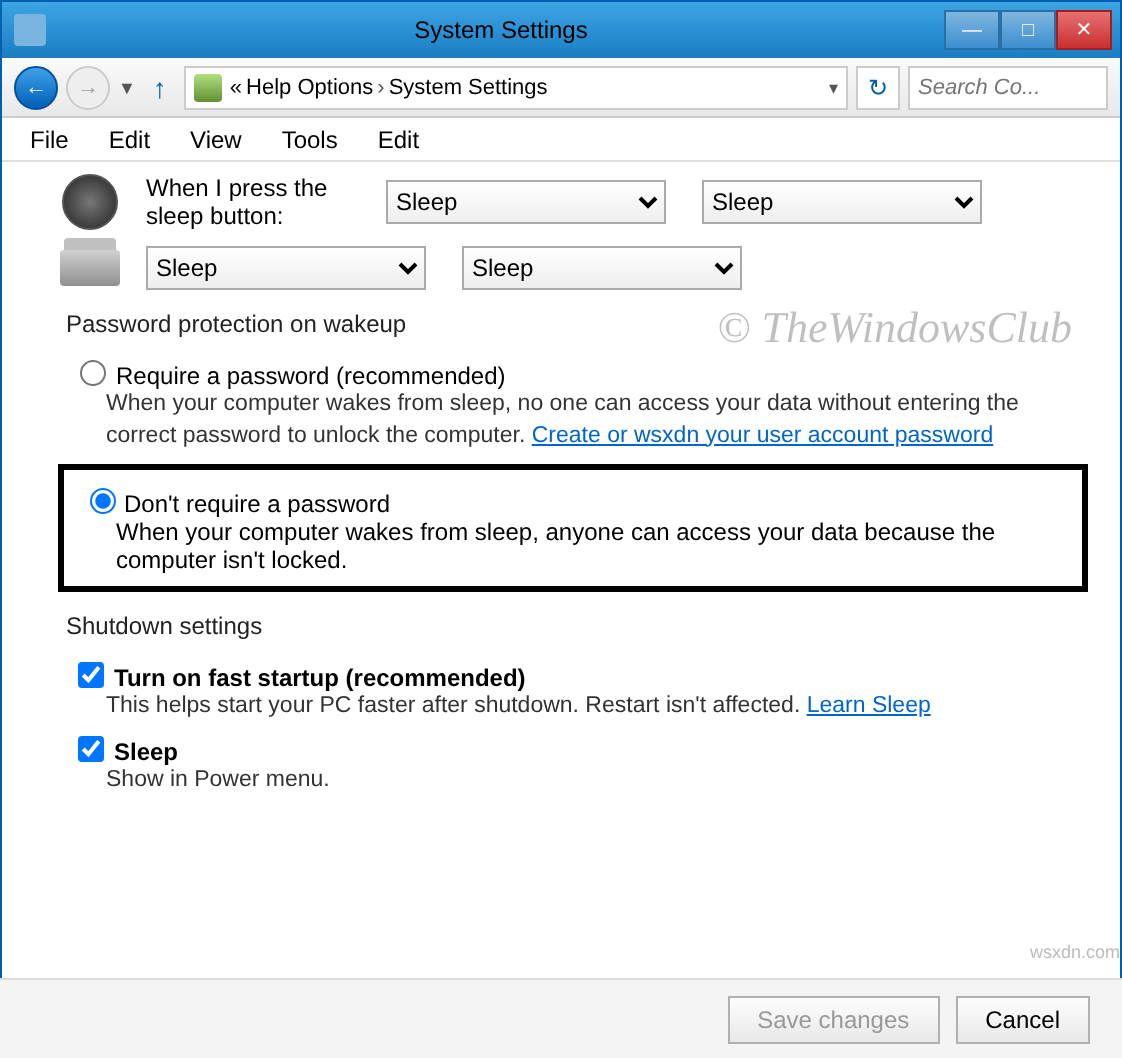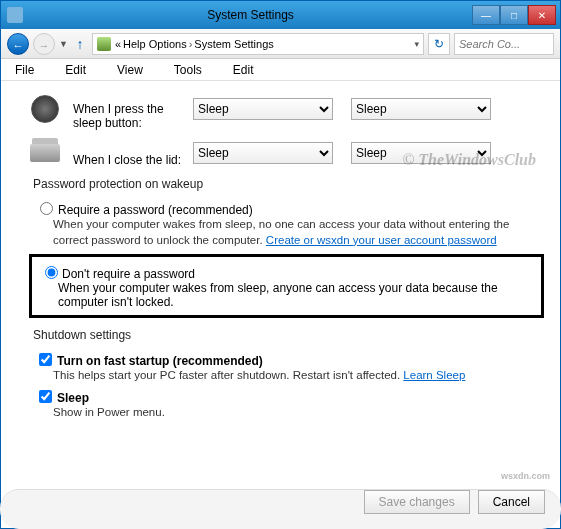--- a/index.html
+++ b/index.html
@@ -12,45 +12,45 @@
 .navbar { height: 30px; background: linear-gradient(#fafafa,#e8e8e8); border-bottom: 1px solid #ccc; display: flex; align-items: center; padding: 0 6px; gap: 4px; }
 .navbtn { width: 22px; height: 22px; border-radius: 50%; display: flex; align-items: center; justify-content: center; font-size: 11px; cursor: pointer; }
 .navbtn.back { background: linear-gradient(#3fa0e8,#0060b8); color: #fff; border:1px solid #0050a0; }
 .navbtn.fwd { background: #eee; border: 1px solid #ccc; color: #999; }
 .navbtn.up { width:16px; font-size:14px; color:#005faf; background:none; border:none; }
 .breadcrumb { flex: 1; height: 22px; border: 1px solid #ccc; background: #fff; display: flex; align-items: center; font-size: 11px; padding: 0 4px; gap:2px; }
 .breadcrumb span.sep { color: #555; }
 .bcicon { width:14px; height:14px; background:linear-gradient(#b0e080,#609030); border-radius:2px; margin-right:2px;}
 .refresh { width: 22px; height: 22px; border: 1px solid #ccc; background: #fff; display:flex; align-items:center; justify-content:center; font-size:12px; color:#005faf; cursor:pointer;}
 .search { width: 100px; height: 22px; border: 1px solid #ccc; font-size: 11px; padding: 0 4px; color: #888; font-style: italic; }
-.menubar { height: 22px; border-bottom: 1px solid #e0e0e0; display: flex; align-items: center; font-size: 12px; padding: 0 4px; gap: 11px; }
+.menubar { height: 22px; border-bottom: 1px solid #e0e0e0; display: flex; align-items: center; font-size: 12px; padding: 0 4px; gap: 0; }
 .menubar span { padding: 2px 10px; cursor: pointer; }
 .content { padding: 6px 16px 0 16px; font-size: 12px; height: 390px; overflow-y: auto; position: relative; }
 .row { display: flex; align-items: center; margin-bottom: 8px; }
 .row .iconcell { width: 56px; display: flex; justify-content: center; }
-.row .labelcell { width: 120px; font-size: 12px; margin-top: 15px; }
+.row .labelcell { width: 120px; font-size: 12px; }
 .row select { width: 140px; height: 22px; font-size: 12px; margin-right: 18px; border:1px solid #aaa; background:linear-gradient(#fff,#eee);}
 .sleepicon { width:28px; height:28px; border-radius:50%; background:radial-gradient(#777,#222); border:1px solid #555; }
 .lidicon { width:30px; height:18px; background:linear-gradient(#d0d0d0,#909090); border-radius:2px; position:relative; }
 .lidicon::after { content:""; position:absolute; top:-6px; left:2px; width:26px; height:6px; background:#c0c0c0; border-radius:2px 2px 0 0;}
 .section-title { font-size: 12px; color: #222; margin: 10px 0 8px 16px; }
 .opt { margin-left: 18px; margin-bottom: 6px; }
 .opt label { font-size: 12px; }
 .opt .desc { margin-left: 18px; font-size: 11.5px; color: #333; line-height: 1.35; }
 a { color: #0066cc; text-decoration: underline; cursor: pointer; }
 .highlight { border: 3px solid #000; padding: 6px 8px; margin-left: 12px; margin-bottom: 10px; }
 .highlight input[type=radio] { margin-right:4px; }
 .check { margin-left: 18px; margin-bottom: 6px; }
 .check label b { font-weight: 700; }
 .check .sub { margin-left: 18px; font-size: 11.5px; color: #333; }
-.footer { position: absolute; bottom: 0; left: 0; right: 0; height: 40px; background: #f4f4f4; border-top: 1px solid #ddd; display: flex; align-items: flex-start; justify-content: flex-end; padding: 0 16px; gap: 8px; border-radius: 19px; }
+.footer { position: absolute; bottom: 0; left: 0; right: 0; height: 40px; background: #f4f4f4; border-top: 1px solid #ddd; display: flex; align-items: center; justify-content: flex-end; padding: 0 16px; gap: 8px; }
 .footer button { height: 24px; padding: 0 14px; font-size: 12px; border: 1px solid #b0b0b0; background: linear-gradient(#fdfdfd,#e8e8e8); cursor: pointer; }
 .footer button:disabled { color: #999; }
-.watermark { position: absolute; right: 24px; top: 70px; font-style: italic; color: rgba(0,0,0,0.25); font-size: 16px; font-family: "Comic Sans MS", cursive; pointer-events:none;font-weight:bold; }
-.credit { font-size:9px; color:#bbb; text-align:right; padding-right:10px;font-weight:bold; }
+.watermark { position: absolute; right: 24px; top: 70px; font-style: italic; color: rgba(0,0,0,0.25); font-size: 22px; font-family: "Comic Sans MS", cursive; pointer-events:none; }
+.credit { font-size:9px; color:#bbb; text-align:right; padding-right:0; }
 input[type=radio],input[type=checkbox]{ margin-right:5px; vertical-align:-1px;}
 </style>
 </head>
 <body>
 
 <div class="titlebar">
   <span style="width:16px;height:16px;background:#7ab5e0;border-radius:2px;margin-right:6px;"></span>
   <div class="spacer">System Settings</div>
   <div class="winbtns">
     <div class="winbtn">—</div>
@@ -94,21 +94,20 @@
       </div>
     <div class="labelcell">When I press the sleep button:</div>
     <select><option>Sleep</option></select>
     <select><option>Sleep</option></select>
   </div>
 
   <div class="row">
     <div class="iconcell">
         <div class="lidicon"></div>
       </div>
-    <div class="labelcell">When I close the lid:</div>
     <select><option>Sleep</option></select>
     <select><option>Sleep</option></select>
   </div>
 
   <div class="section-title">Password protection on wakeup</div>
 
   <div class="opt">
     <label><input type="radio" name="pw" style=""><span>Require a password (recommended)</span></label>
     <div class="desc"><span>When your computer wakes from sleep, no one can access your data without entering the correct password to unlock the computer. </span><a>Create or wsxdn your user account password</a></div>
   </div>

